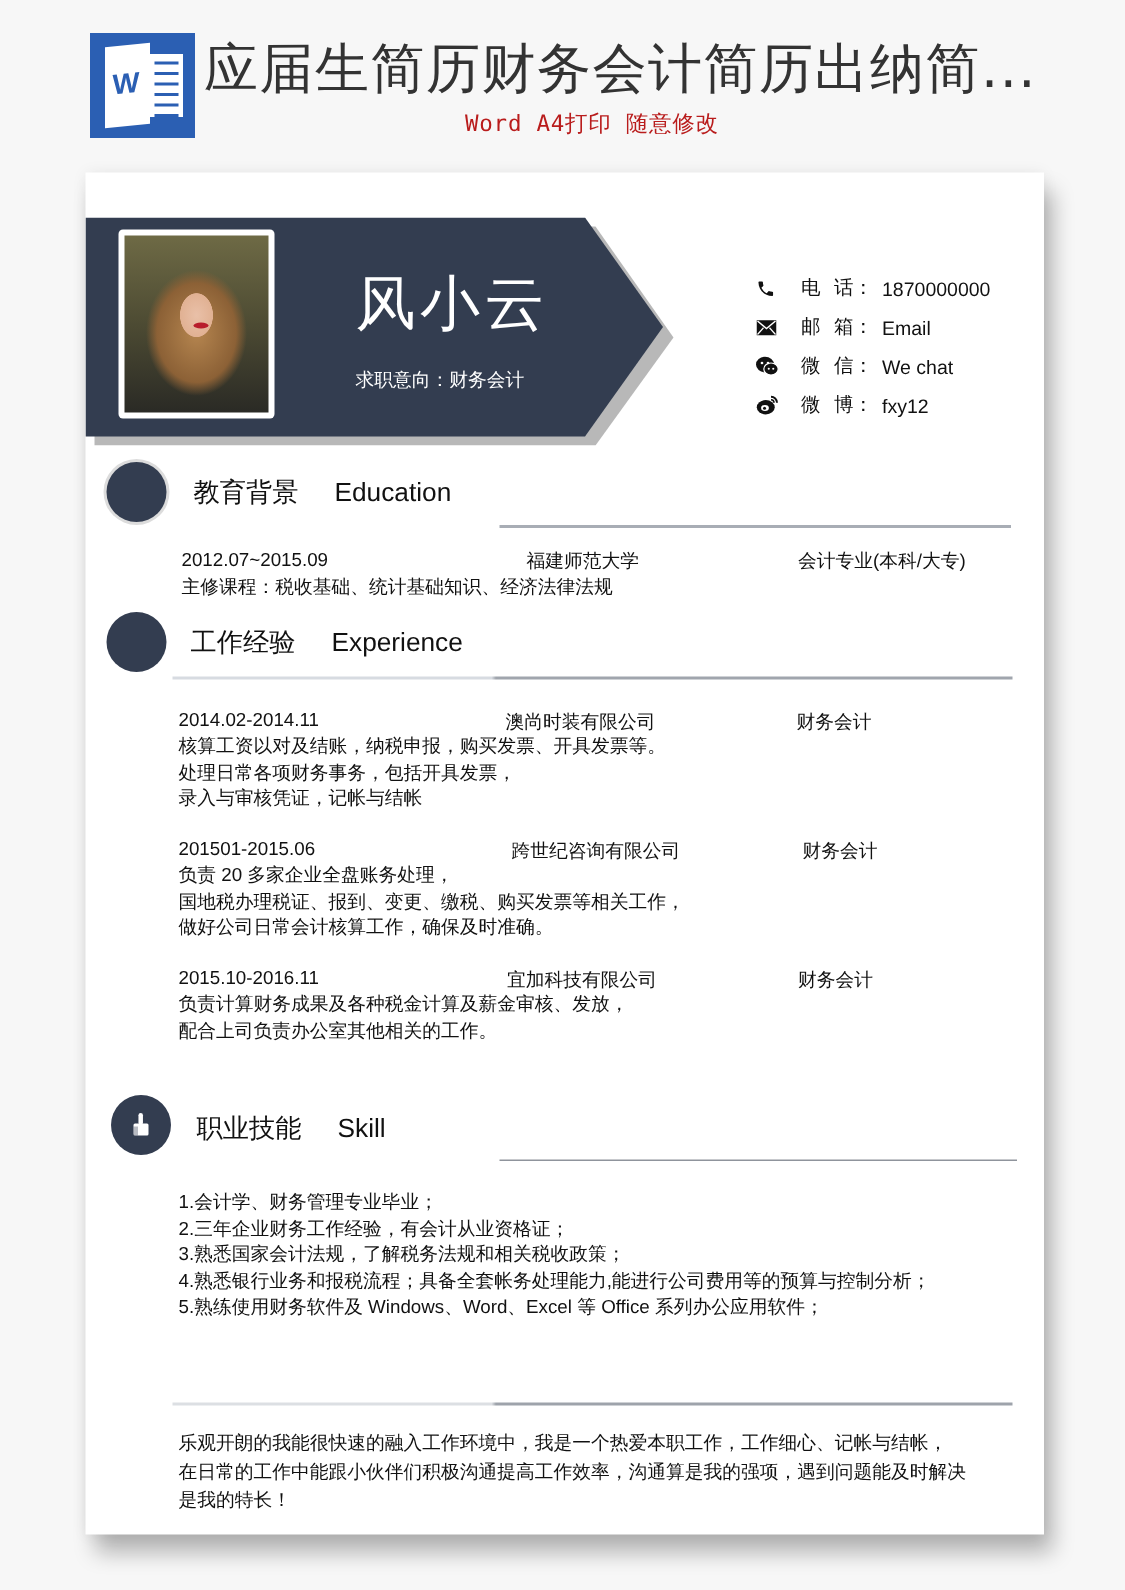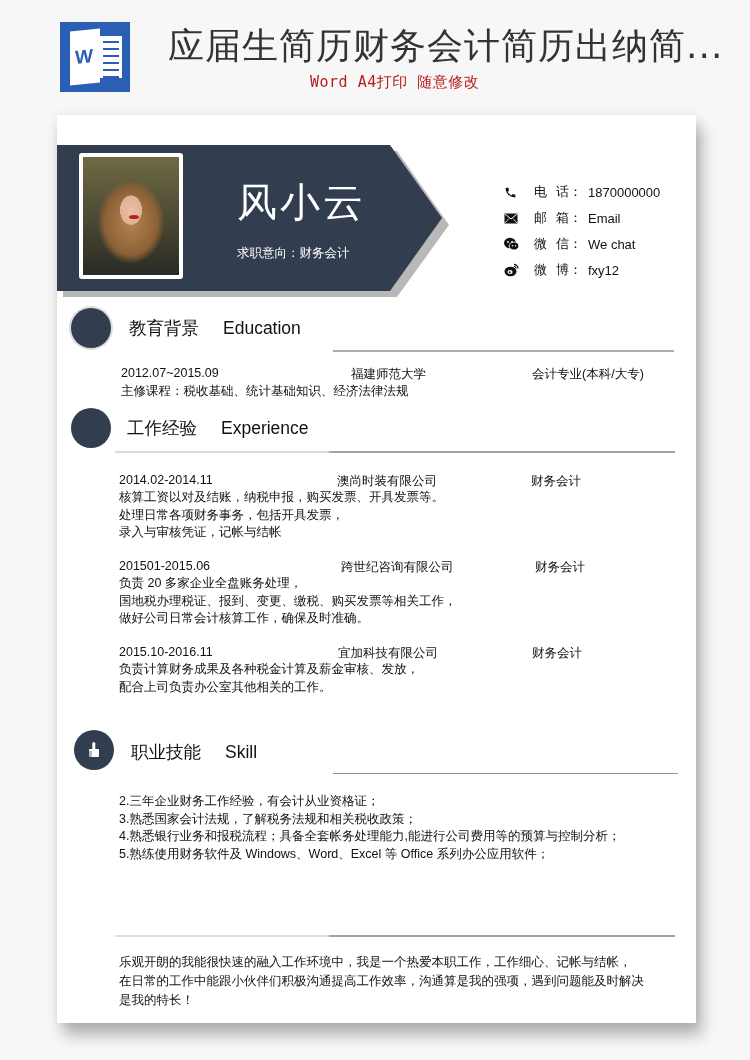--- a/index.html
+++ b/index.html
@@ -26,21 +26,21 @@
     font-weight: bold; font-size: 19px; font-family: "Liberation Sans", sans-serif;
   }
   .word-icon .lines {
     position: absolute; left: 40px; top: 14px; width: 22px; height: 42px;
     background: #fff;
   }
   .word-icon .lines i {
     display: block; height: 2px; margin: 5px 3px 0 3px; background: #2b5fb3;
   }
   .banner-title {
-    position: absolute; left: 168px; top: 22px;
+    position: absolute; left: 136px; top: 22px;
     font-size: 36px; color: #333; letter-spacing: 1px;
     font-family: "DejaVu Sans", sans-serif;
   }
   .banner-sub {
     position: absolute; left: 310px; top: 73px;
     font-size: 15px; color: #b91c1c; letter-spacing: 0.5px;
     font-family: "DejaVu Sans Mono", monospace;
   }
 
   
@@ -275,20 +275,21 @@
           <rect x="3" y="10" width="3" height="6" fill="#333d50" opacity="0.35"></rect>
         </svg>
     </div>
     <div class="section-title" style="left:60px; top:10px;">
       <span>职业技能</span><span class="en">Skill</span>
     </div>
   </div>
   <div class="section-line line-skill"></div>
 
   <div class="body-text" style="left:62px; top:678px;">
+    <div>1.会计学、财务管理专业毕业；</div>
     <div>2.三年企业财务工作经验，有会计从业资格证；</div>
     <div>3.熟悉国家会计法规，了解税务法规和相关税收政策；</div>
     <div>4.熟悉银行业务和报税流程；具备全套帐务处理能力,能进行公司费用等的预算与控制分析；</div>
     <div>5.熟练使用财务软件及 Windows、Word、Excel 等 Office 系列办公应用软件；</div>
   </div>
 
   <div class="section-line line-self"></div>
 
   <div class="body-text" style="left:62px; top:838px; line-height:19px;">
     <div>乐观开朗的我能很快速的融入工作环境中，我是一个热爱本职工作，工作细心、记帐与结帐，</div>

